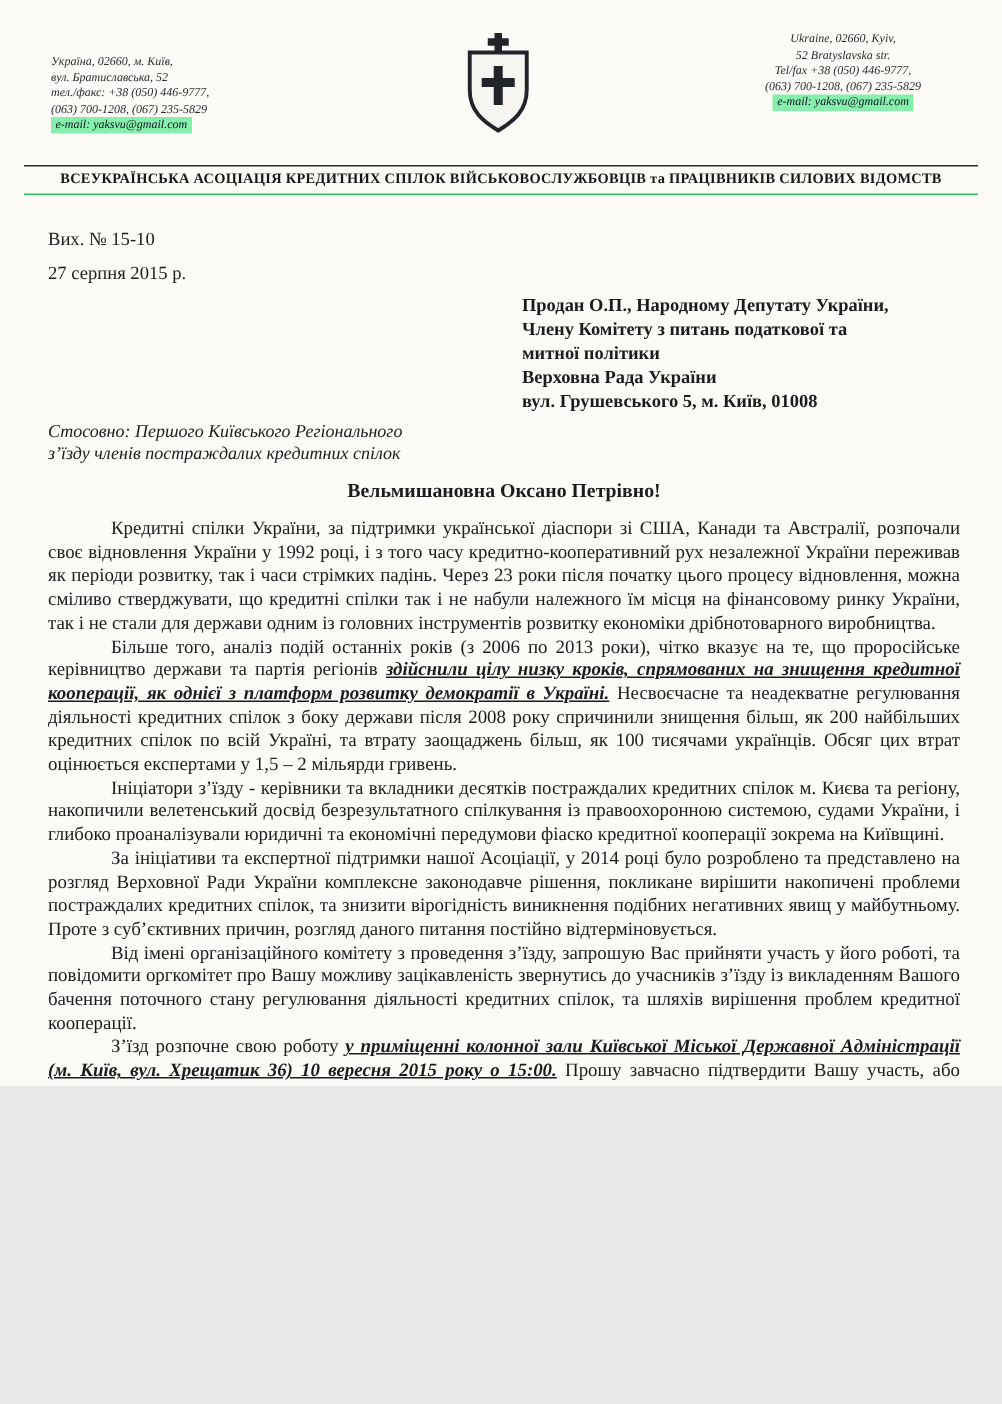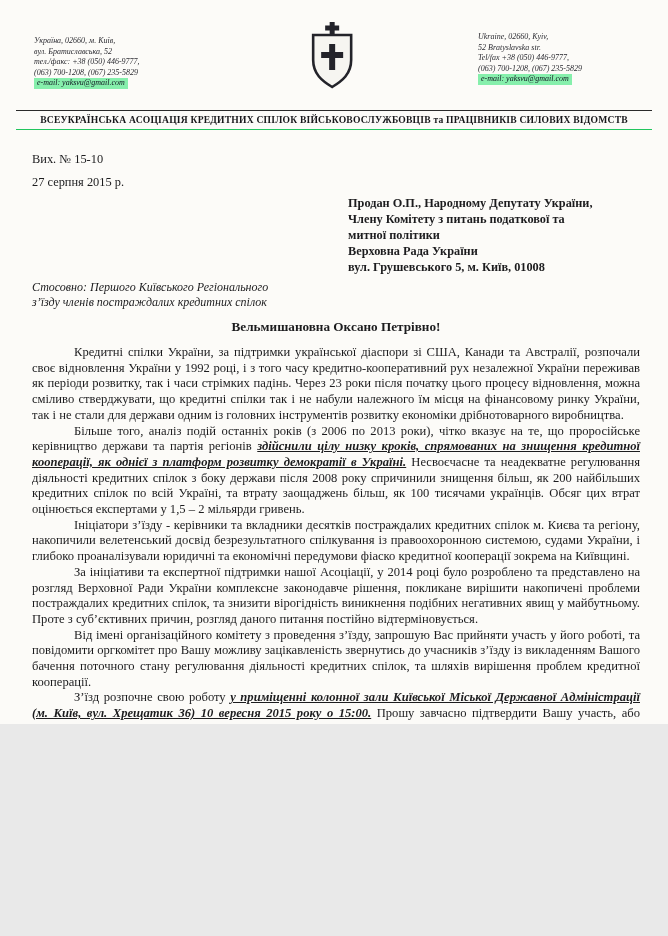--- a/index.html
+++ b/index.html
@@ -9,21 +9,21 @@
     background:#fcfbf8; color:#1c1c1e;
     font-family:"Liberation Serif", serif;
     overflow:hidden;
   }
   
   .contact {
     position:absolute; top:36px; width:168px;
     font-size:8px; font-style:italic; line-height:10.6px; color:#2a2a30;
   }
   .contact-ua { left:34px; }
-  .contact-en { right:22px; top:32px; text-align:left; }
+  .contact-en { right:22px; top:21px; text-align:center; }
   .hl { display:inline-block; background:#86efac; color:#0f1420; padding:0 3px; }
   .emblem { position:absolute; left:50%; top:22px; transform:translateX(-54%); }
   .org-band {
     position:absolute; left:16px; right:16px; top:110px;
     border-top:1px solid #2a2a2a; border-bottom:1px solid #22c55e;
     padding:3px 2px 4px; text-align:center;
     font-weight:700; font-size:9.6px; letter-spacing:.2px; color:#17171a;
   }
   
   .content { position:absolute; left:32px; right:28px; top:152px; }

